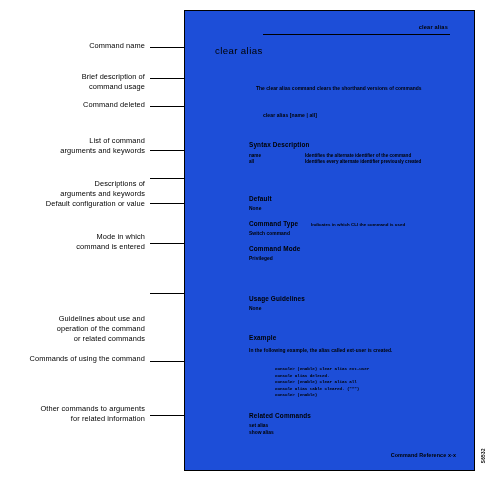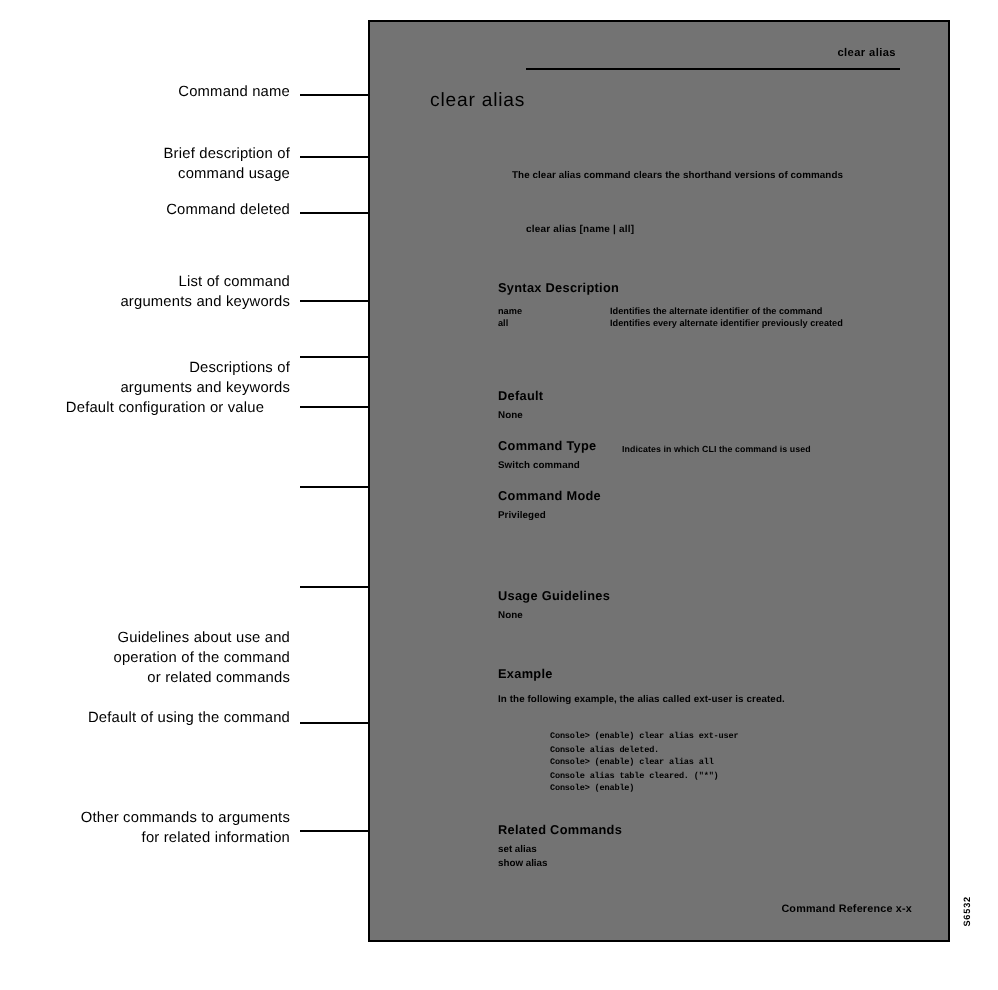--- a/index.html
+++ b/index.html
@@ -50,21 +50,21 @@
   }
 
   
   #page-frame {
     position: absolute;
     left: 184px;
     top: 10px;
     width: 291px;
     height: 461px;
     border: 1px solid #000;
-    background: #737373;
+    background: #1d4ed8;
     box-sizing: border-box;
     padding-left: 12px;
   }
   #page-header-rule {
     position: absolute;
     left: 78px;
     top: 23px;
     width: 187px;
     height: 0;
     border-top: 1.6px solid #000;
@@ -194,28 +194,30 @@
   <div class="callout" style="left:20px; top:41px; width:125px;">Command name</div>
 
   <div class="callout" style="left:20px; top:100px; width:125px;">Command deleted</div>
 
   <div class="callout" style="left:20px; top:136px; width:125px;">List of command
 arguments and keywords</div>
 
   <div class="callout" style="left:20px; top:167px; width:125px;margin-top:12px;">Descriptions of
 arguments and keywords</div>
 
-  <div class="callout" style="left:20px; top:199px; width:125px;text-align:center;">Default configuration or value</div>
-
+  <div class="callout" style="left:20px; top:199px; width:125px;">Default configuration or value</div>
+
+  <div class="callout" style="left:20px; top:232px; width:125px;">Mode in which
+command is entered</div>
 
   <div class="callout" style="left:20px; top:282px; width:125px;margin-top:32px;">Guidelines about use and
 operation of the command
 or related commands</div>
 
-  <div class="callout" style="left:20px; top:354px; width:125px;">Default of using the command</div>
+  <div class="callout" style="left:20px; top:354px; width:125px;">Commands of using the command</div>
 
   <div class="callout" style="left:20px; top:404px; width:125px;">Other commands to arguments
 for related information</div>
 
   <div class="leader" style="left:150px; top:47px; width:43px;"></div>
   <div class="arrowhead" style="left:193px; top:43.8px;"></div>
 
   <div class="leader" style="left:150px; top:78px; width:97px;"></div>
   <div class="arrowhead" style="left:247px; top:74.8px;"></div>
 

